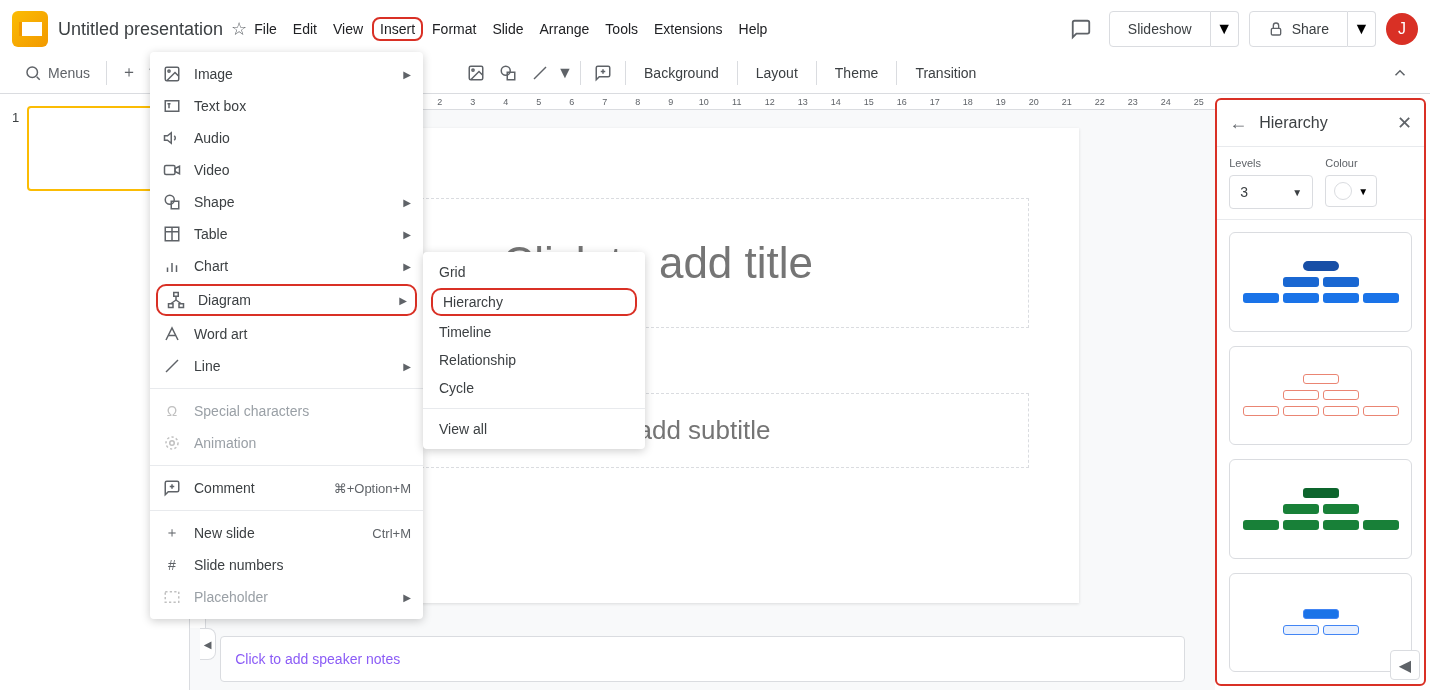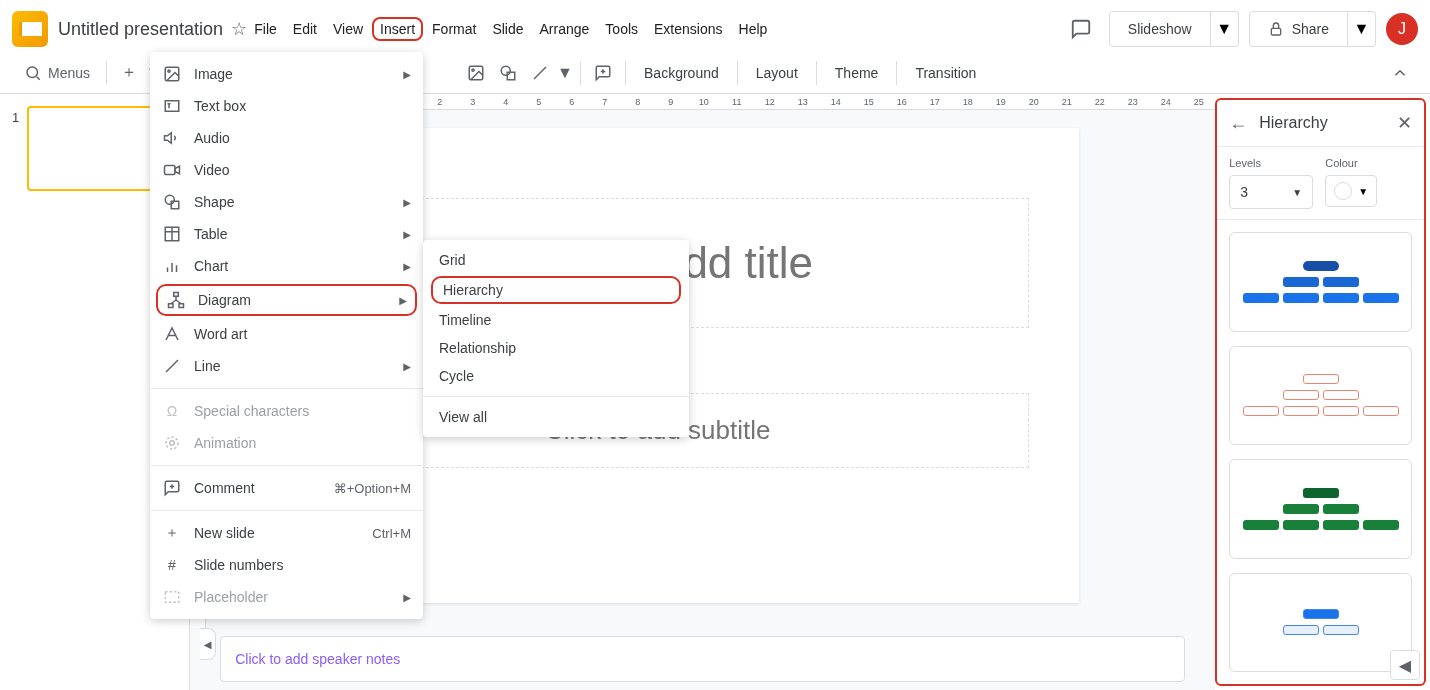--- a/index.html
+++ b/index.html
@@ -54,21 +54,21 @@
     .dropdown { position: absolute; top: 52px; left: 150px; width: 273px; background: #fff; border-radius: 4px; box-shadow: 0 2px 10px rgba(0,0,0,0.2); padding: 6px 0; z-index: 100; }
     .dd-item { display: flex; align-items: center; padding: 6px 12px; font-size: 14px; color: #3c4043; cursor: pointer; position: relative; }
     .dd-item.disabled { color: #9aa0a6; cursor: default; }
     .dd-item .dd-icon { width: 20px; height: 20px; margin-right: 12px; display: flex; align-items: center; justify-content: center; color: #5f6368; }
     .dd-item.disabled .dd-icon { color: #c0c0c0; }
     .dd-item .arrow { margin-left: auto; font-size: 10px; color: #5f6368; }
     .dd-item .shortcut { margin-left: auto; font-size: 13px; color: #5f6368; }
     .dd-sep { height: 1px; background: #e8eaed; margin: 6px 0; }
     .dd-item.highlighted { border: 2px solid #d93025; border-radius: 10px; margin: 2px 6px; padding: 4px 8px; }
 
-    .submenu { position: absolute; top: 240px; left: 423px; width: 266px; background: #fff; border-radius: 4px; box-shadow: 0 2px 10px rgba(0,0,0,0.2); padding: 6px 0; z-index: 101; }
+    .submenu { position: absolute; top: 252px; left: 423px; width: 222px; background: #fff; border-radius: 4px; box-shadow: 0 2px 10px rgba(0,0,0,0.2); padding: 6px 0; z-index: 101; }
     .sub-item { padding: 6px 16px; font-size: 14px; color: #3c4043; cursor: pointer; }
     .sub-item.highlighted { border: 2px solid #d93025; border-radius: 10px; margin: 2px 8px; padding: 4px 10px; }
 
     
     .sidebar { width: 245px; border: 2px solid #d93025; border-radius: 6px; margin: 4px 4px 4px 0; background: #fff; display: flex; flex-direction: column; }
     .sb-header { display: flex; align-items: center; padding: 12px; gap: 12px; border-bottom: 1px solid #e8eaed; }
     .sb-back { color: #5f6368; font-size: 18px; cursor: pointer; }
     .sb-title { font-size: 16px; color: #3c4043; flex: 1; }
     .sb-close { color: #5f6368; font-size: 18px; cursor: pointer; }
     .sb-controls { display: flex; padding: 10px 12px; gap: 12px; border-bottom: 1px solid #e8eaed; }

